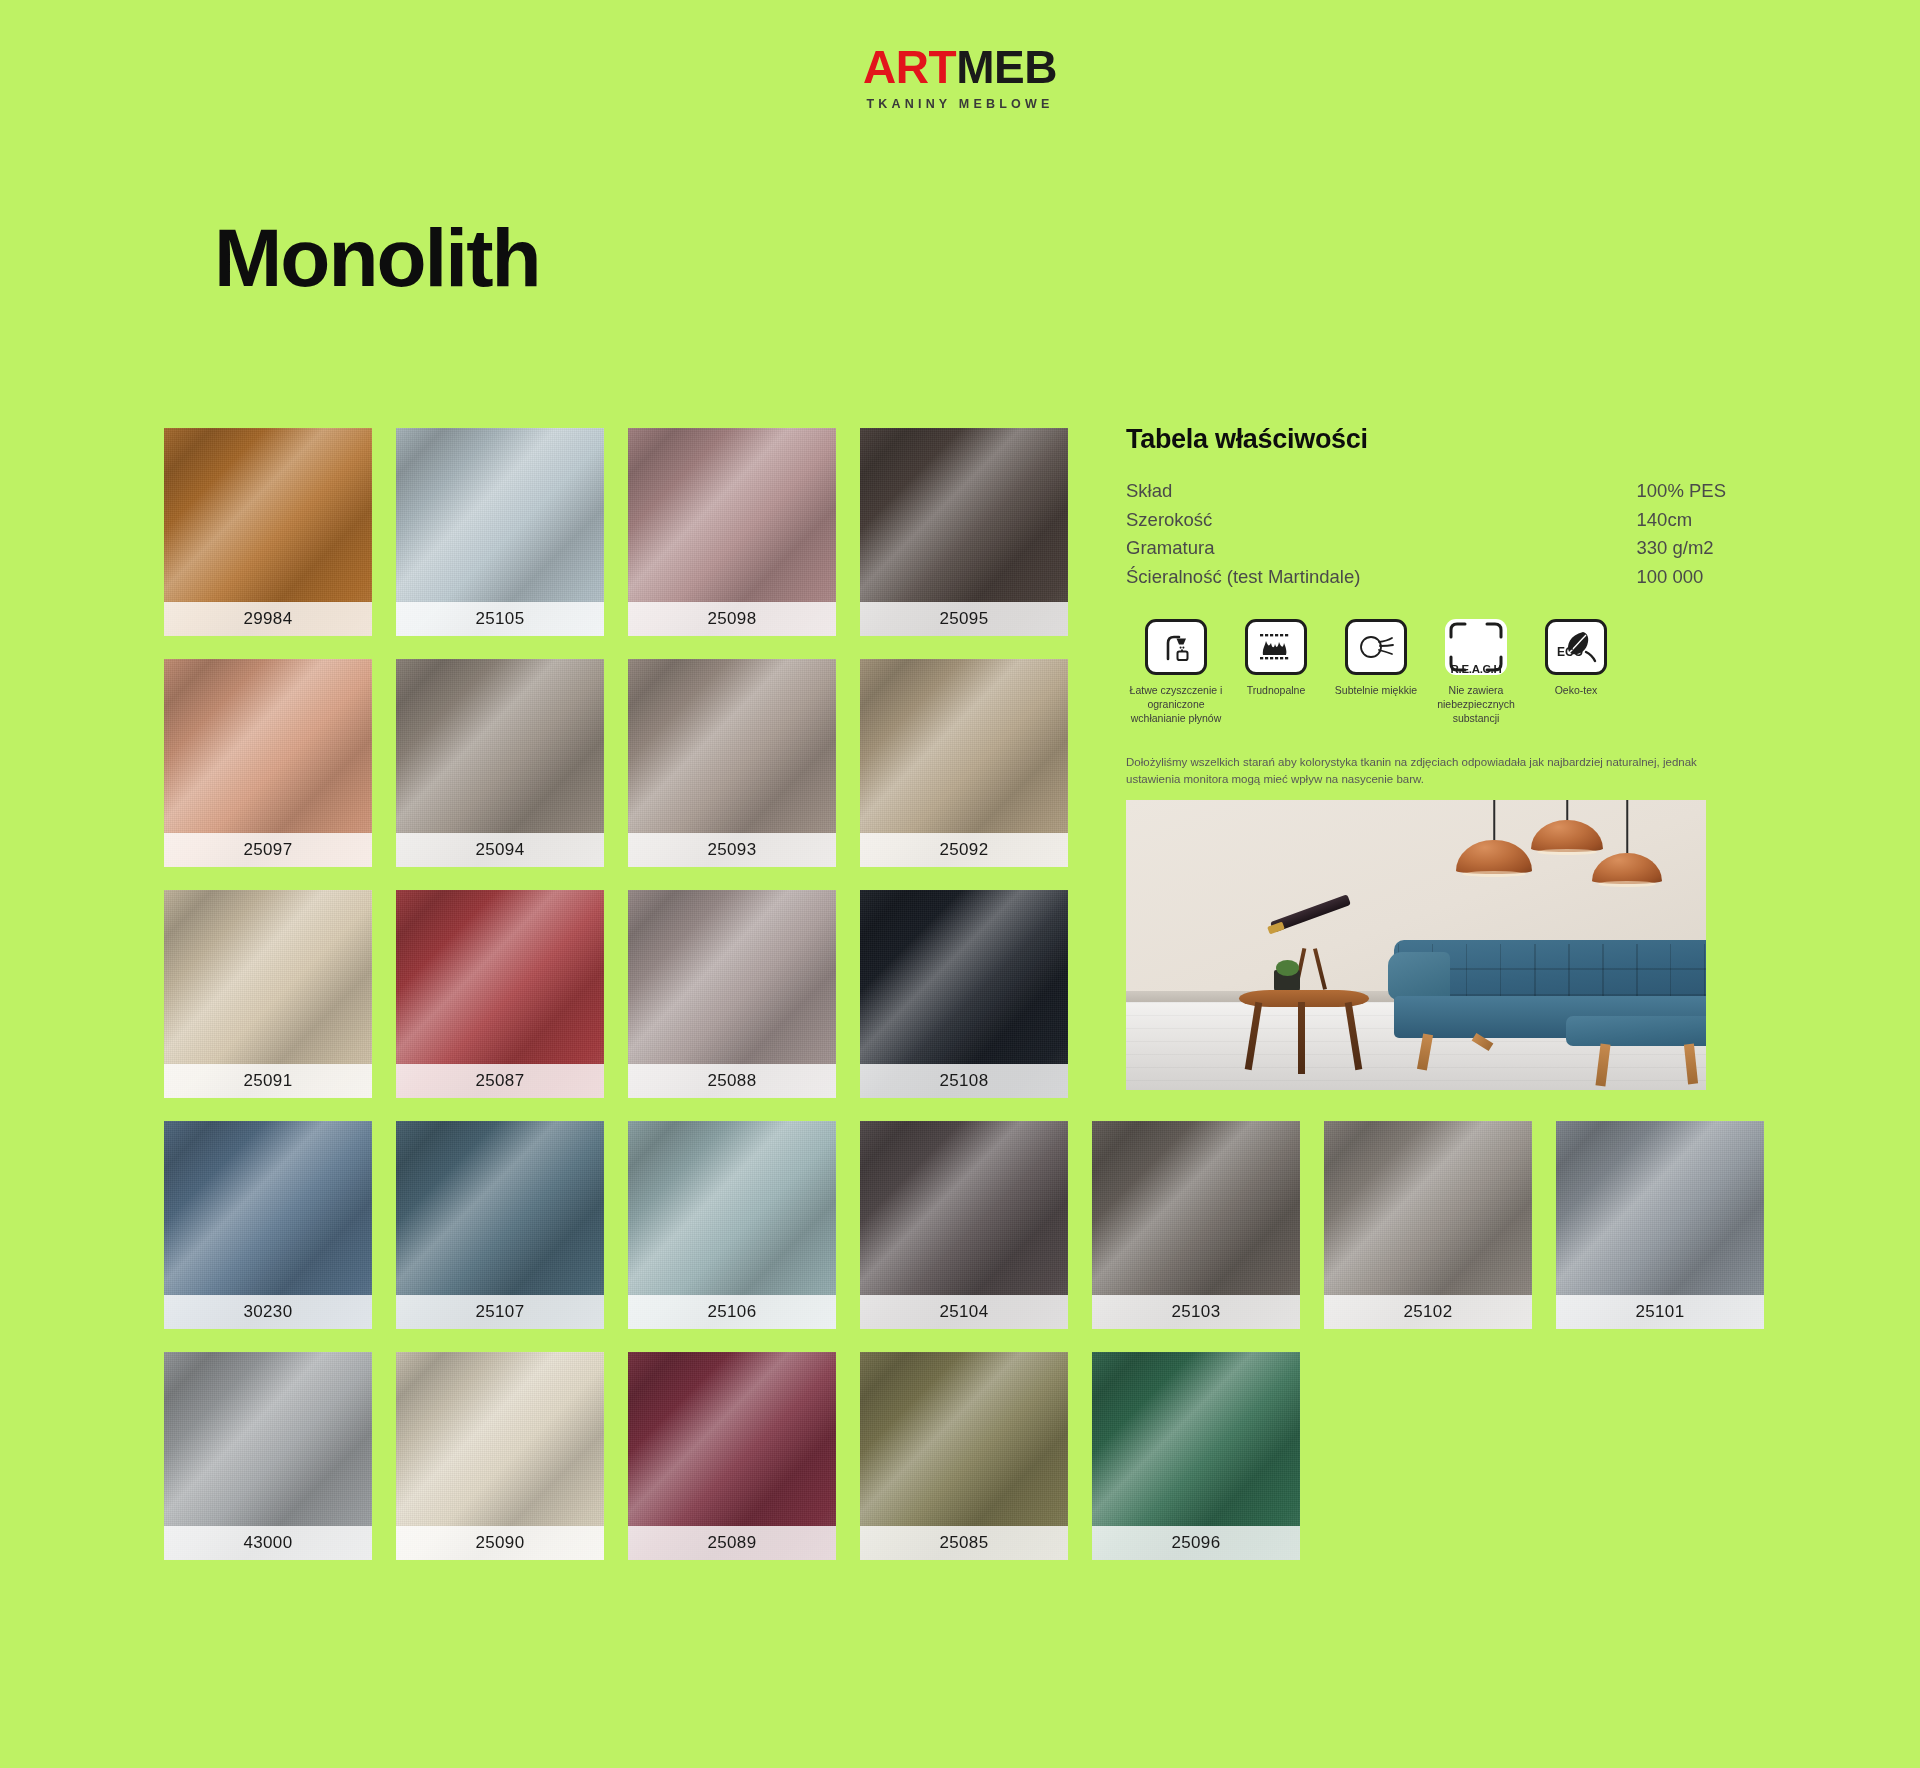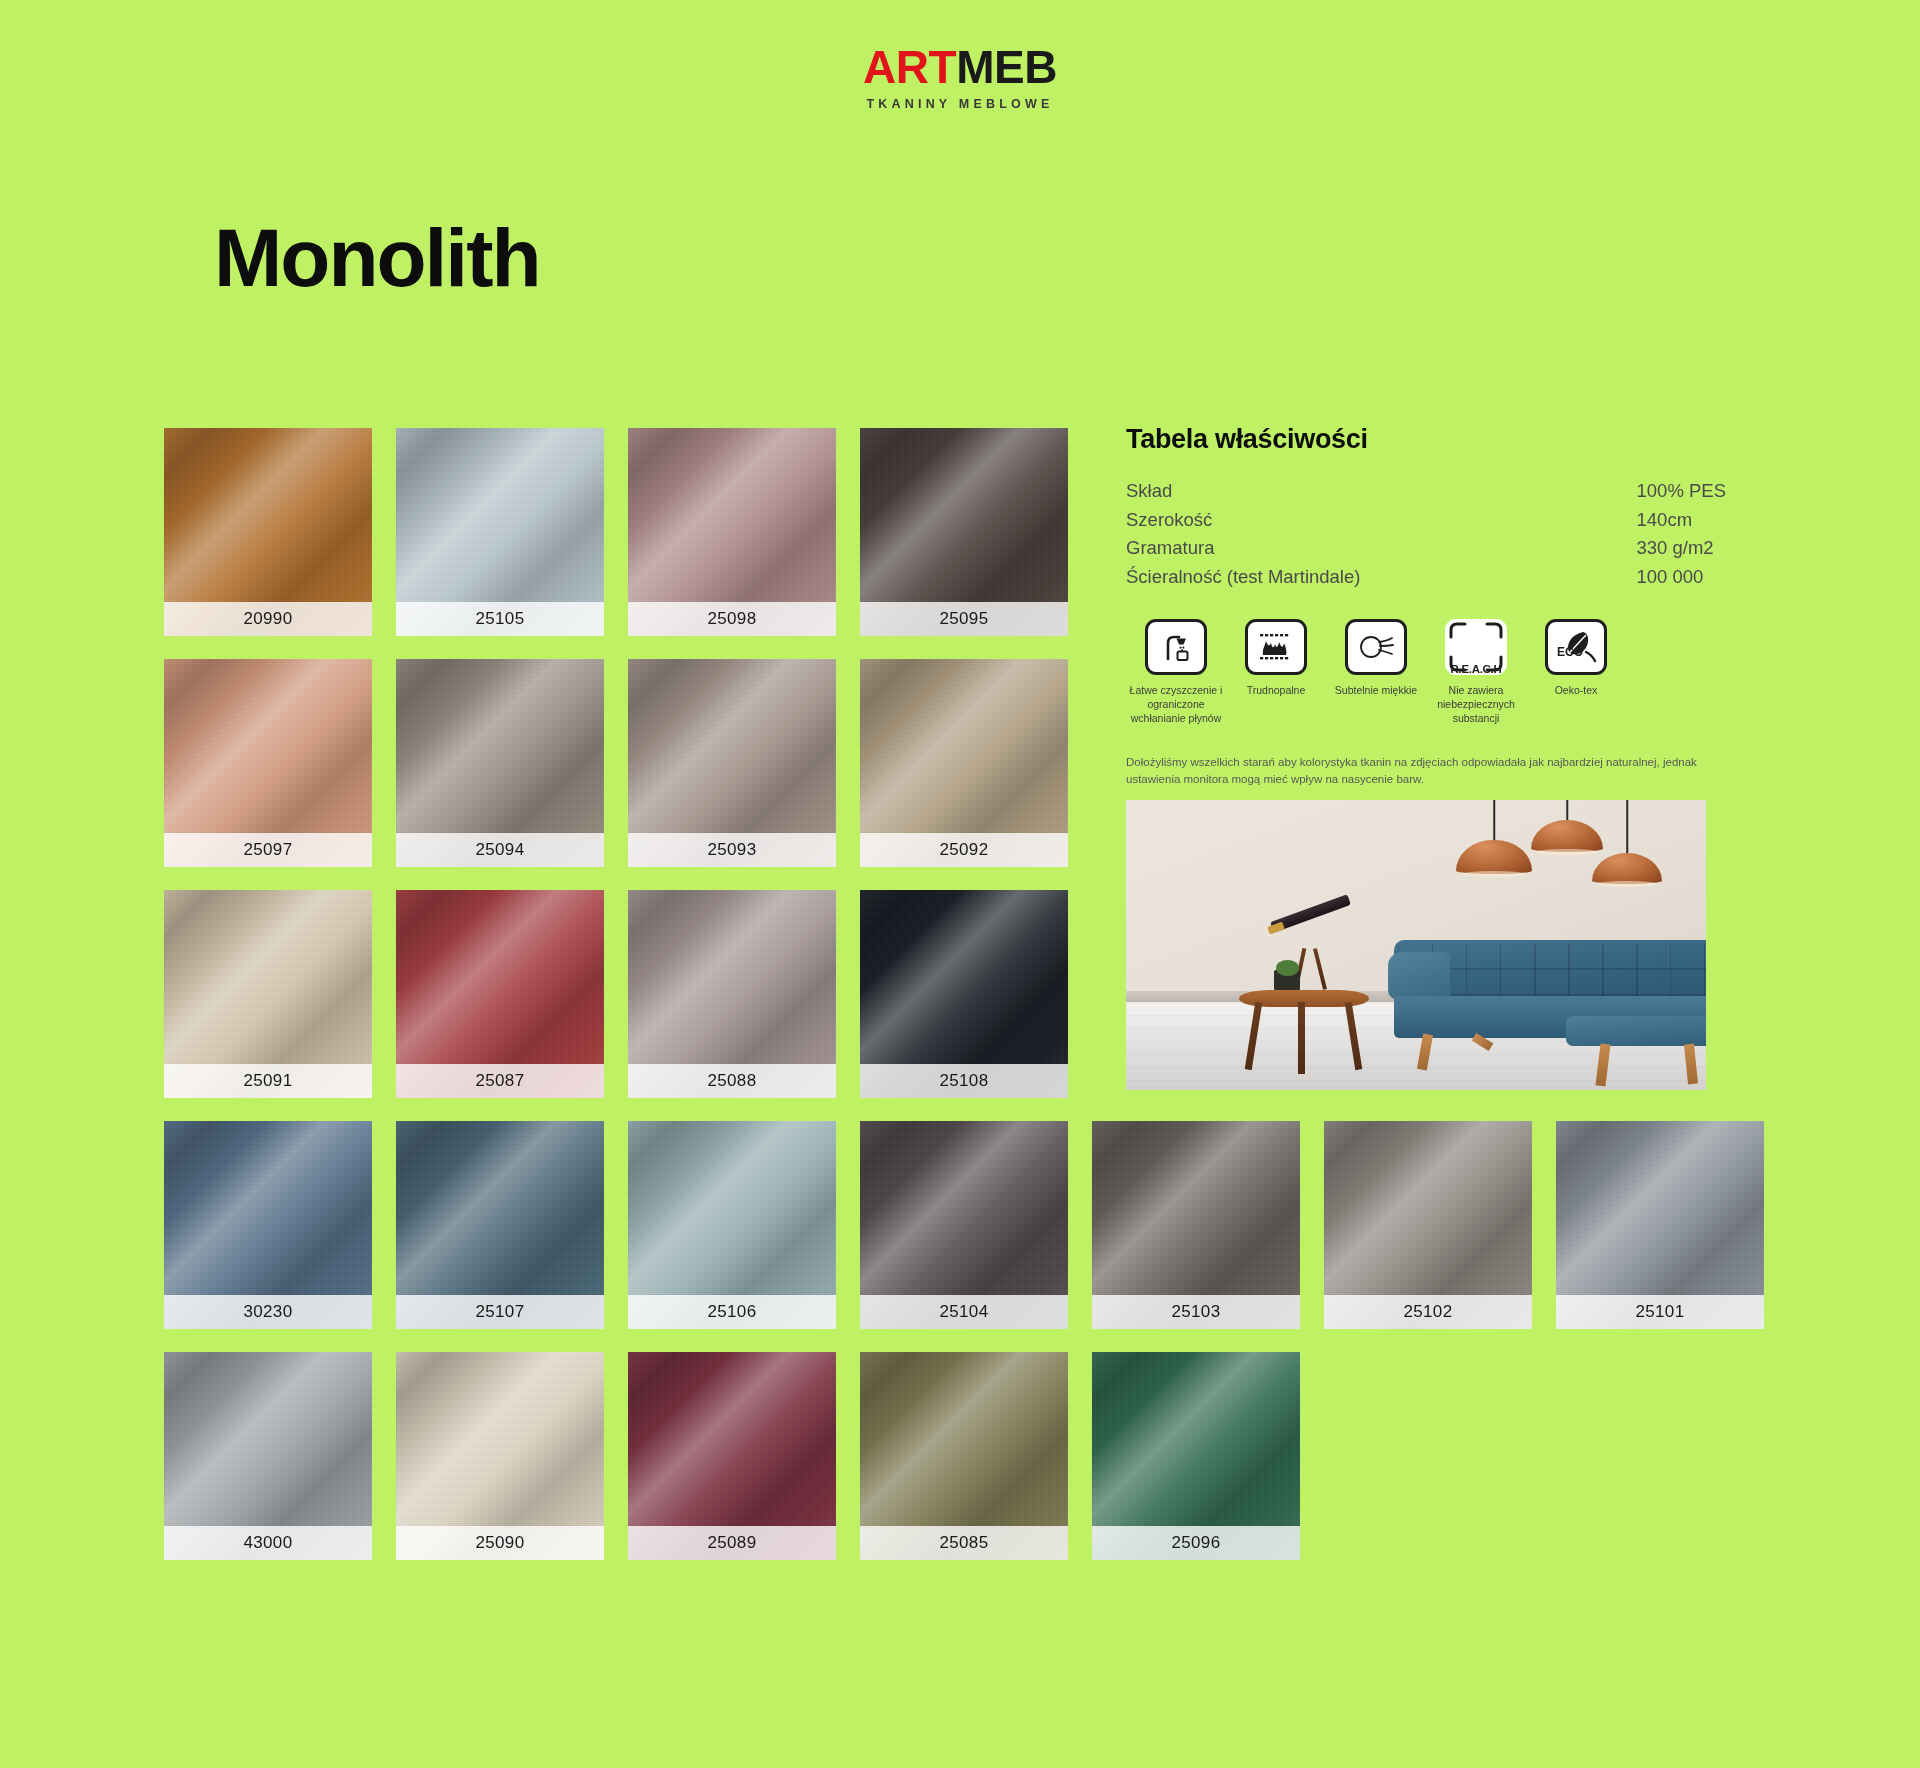--- a/index.html
+++ b/index.html
@@ -194,21 +194,21 @@
   <h1 class="title">Monolith</h1>
 
   <div class="grid">
 
     <div class="grid-row">
       <div class="swatch">
         <div class="fabric" id="f-0-0" style="background: rgb(181, 113, 44);">
             <div class="sheen"></div>
             <div class="grain"></div>
           </div>
-        <div class="caption">20990</div>
+        <div class="caption">29984</div>
       </div>
       <div class="swatch">
         <div class="fabric" id="f-0-1" style="background: rgb(183, 198, 205);">
             <div class="sheen"></div>
             <div class="grain"></div>
           </div>
         <div class="caption">25105</div>
       </div>
       <div class="swatch">
         <div class="fabric" id="f-0-2" style="background: rgb(176, 138, 138);">

